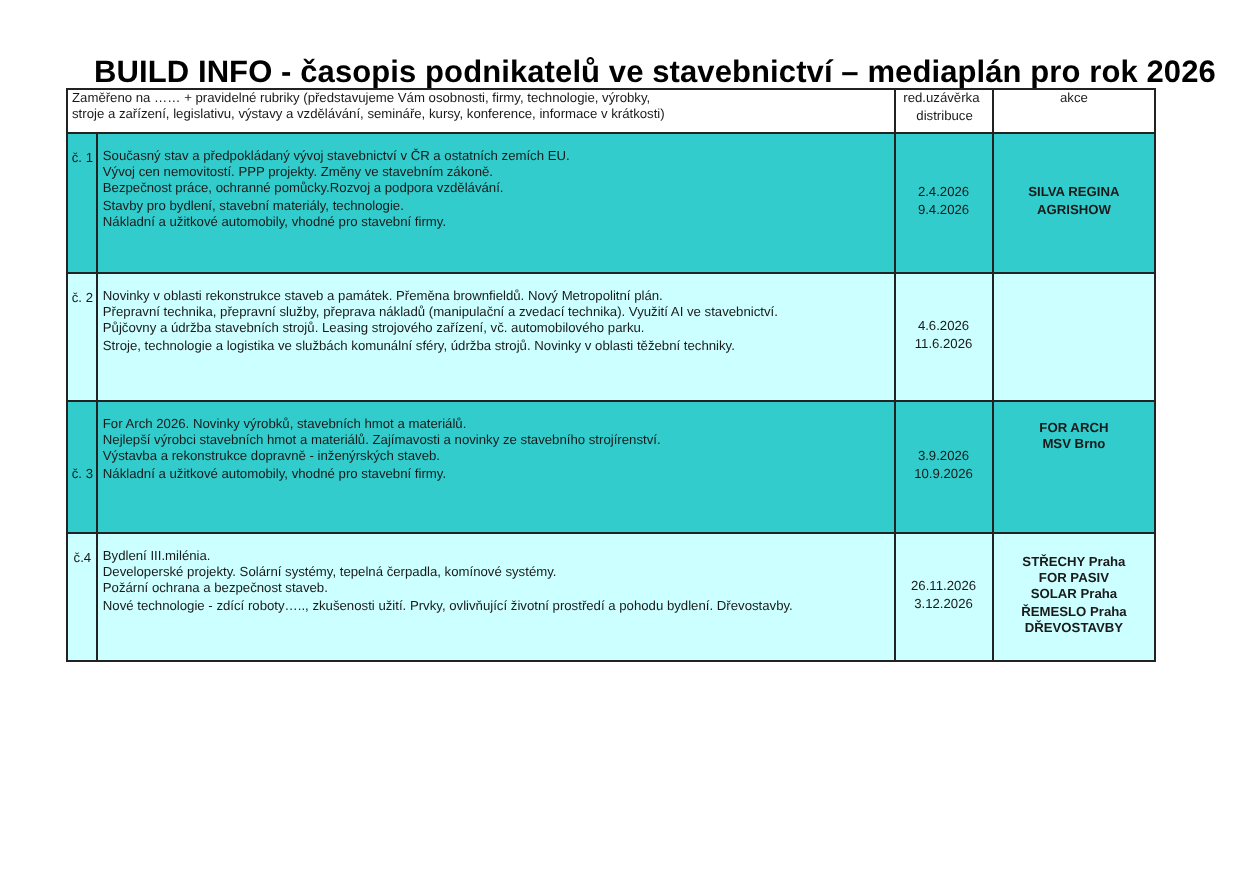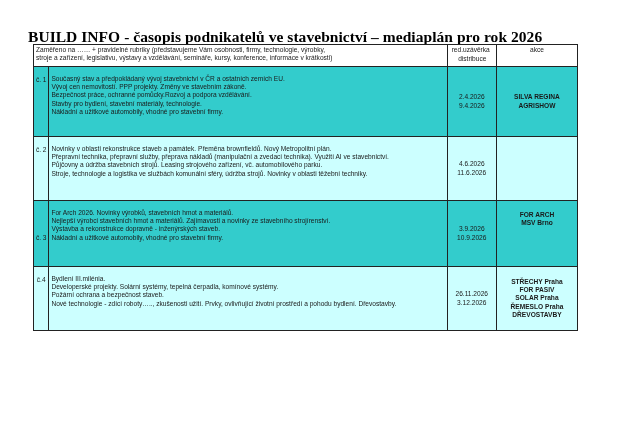--- a/index.html
+++ b/index.html
@@ -1,17 +1,17 @@
 <!DOCTYPE html>
 <html><head>
 <meta charset="utf-8">
 <style>
   html, body { margin:0; padding:0; background:#ffffff; }
   body { width:620px; height:438px; position:relative; overflow:hidden; font-family:"Liberation Sans", sans-serif; color:#1a1a1a; }
-  .title { position:absolute; left:28px; top:28px; font-family:Liberation Serif, serif; font-weight:bold; font-size:15.5px; color:#000; white-space:nowrap; letter-spacing:0.05px; }
+  .title { position:absolute; left:47px; top:28px; font-family:Liberation Sans, sans-serif; font-weight:bold; font-size:15.5px; color:#000; white-space:nowrap; letter-spacing:0.05px; }
   table.plan { position:absolute; left:33px; top:44px; border-collapse:collapse; width:545px; table-layout:fixed; }
   table.plan td { border:1.2px solid #222; padding:0; vertical-align:top; font-size:6.6px; line-height:8.2px; }
   .hdr td { background:#fff; }
   .hdr-main { padding:1px 2px !important; height:19px; }
   .hdr-date { text-align:left; padding:1px 3px 0 4px !important; }
   .hdr-date .l2 { display:block; text-align:center; padding-top:1px; }
   .hdr-akce { text-align:center; padding-top:1px !important; }
   .row-dark td { background:#33cccc; }
   .row-light td { background:#ccffff; }
   .num { text-align:center; padding-top:9px !important; font-size:6.4px; }

